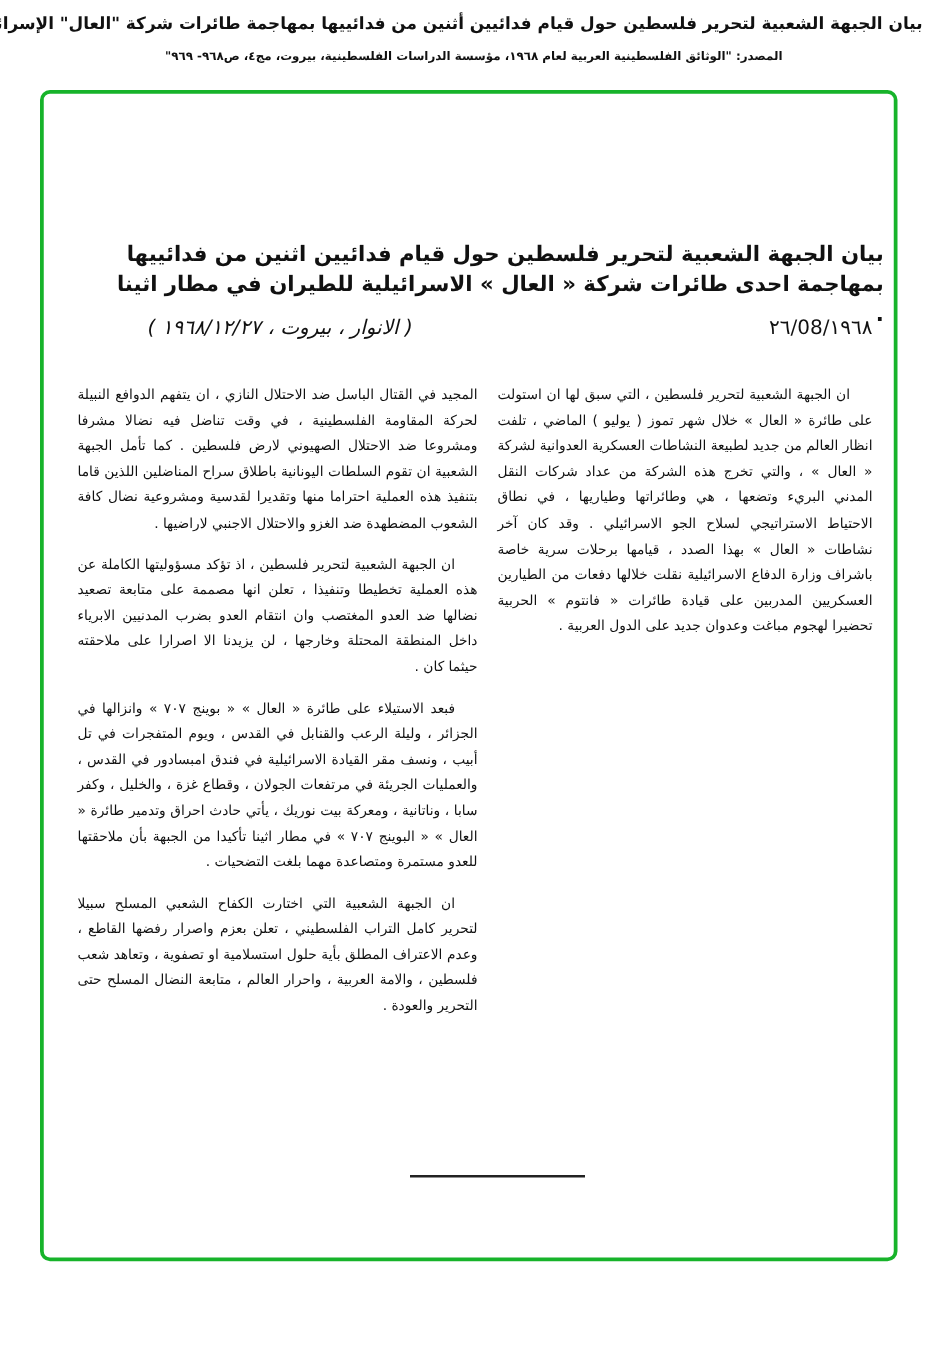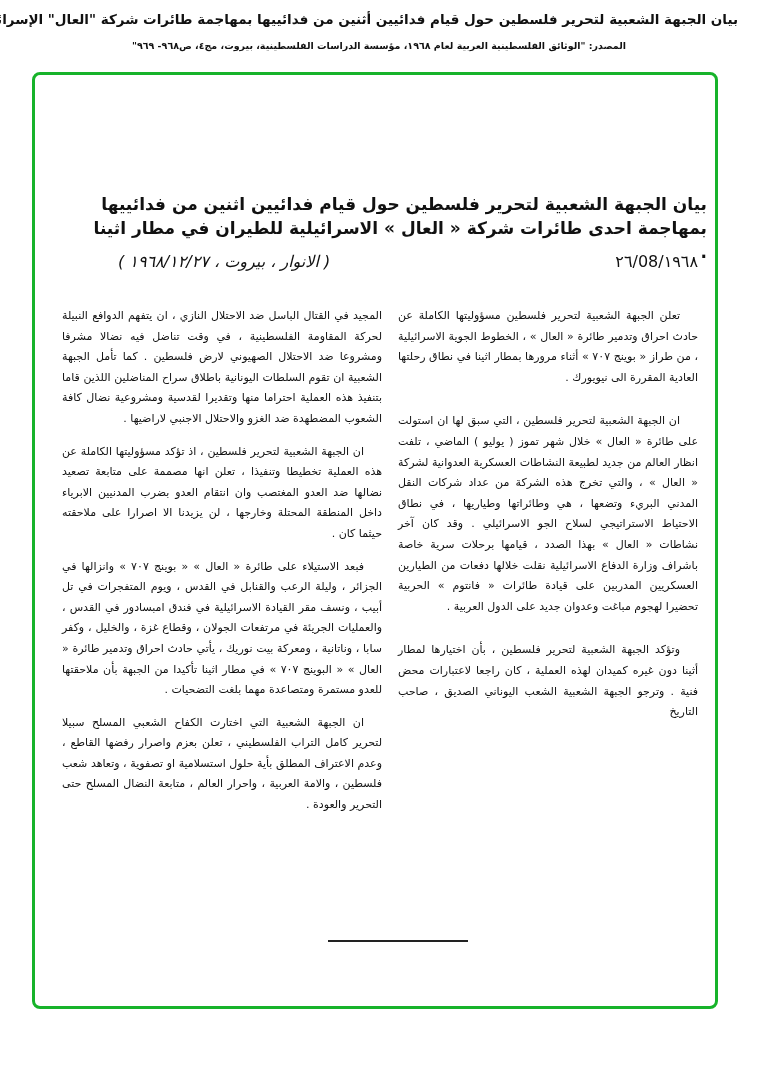--- a/index.html
+++ b/index.html
@@ -39,23 +39,21 @@
 </div>
 
 <div class="frame"></div>
 
 <div class="scan">
   <div class="scan-title">بيان الجبهة الشعبية لتحرير فلسطين حول قيام فدائيين اثنين من فدائييها بمهاجمة احدى طائرات شركة « العال » الاسرائيلية للطيران في مطار اثينا .</div>
   <div class="date-right">١٩٦٨/08/٢٦</div>
   <div class="date-left">( الانوار ، بيروت ، ١٩٦٨/١٢/٢٧ )</div>
 
   <div class="col col-right">
-    <p>تعلن الجبهة الشعبية لتحرير فلسطين مسؤوليتها الكاملة عن حادث احراق وتدمير طائرة « العال » ، الخطوط الجوية الاسرائيلية ، من طراز « بوينج ٧٠٧ » أثناء مرورها بمطار اثينا في نطاق رحلتها العادية المقررة الى نيويورك .</p>
     <p>ان الجبهة الشعبية لتحرير فلسطين ، التي سبق لها ان استولت على طائرة « العال » خلال شهر تموز ( يوليو ) الماضي ، تلفت انظار العالم من جديد لطبيعة النشاطات العسكرية العدوانية لشركة « العال » ، والتي تخرج هذه الشركة من عداد شركات النقل المدني البريء وتضعها ، هي وطائراتها وطياريها ، في نطاق الاحتياط الاستراتيجي لسلاح الجو الاسرائيلي . وقد كان آخر نشاطات « العال » بهذا الصدد ، قيامها برحلات سرية خاصة باشراف وزارة الدفاع الاسرائيلية نقلت خلالها دفعات من الطيارين العسكريين المدربين على قيادة طائرات « فانتوم » الحربية تحضيرا لهجوم مباغت وعدوان جديد على الدول العربية .</p>
-    <p>وتؤكد الجبهة الشعبية لتحرير فلسطين ، بأن اختيارها لمطار أثينا دون غيره كميدان لهذه العملية ، كان راجعا لاعتبارات محض فنية . وترجو الجبهة الشعبية الشعب اليوناني الصديق ، صاحب التاريخ</p>
   </div>
 
   <div class="col col-left">
     <p style="text-indent:0">المجيد في القتال الباسل ضد الاحتلال النازي ، ان يتفهم الدوافع النبيلة لحركة المقاومة الفلسطينية ، في وقت تناضل فيه نضالا مشرفا ومشروعا ضد الاحتلال الصهيوني لارض فلسطين . كما تأمل الجبهة الشعبية ان تقوم السلطات اليونانية باطلاق سراح المناضلين اللذين قاما بتنفيذ هذه العملية احتراما منها وتقديرا لقدسية ومشروعية نضال كافة الشعوب المضطهدة ضد الغزو والاحتلال الاجنبي لاراضيها .</p>
     <p class="gap">ان الجبهة الشعبية لتحرير فلسطين ، اذ تؤكد مسؤوليتها الكاملة عن هذه العملية تخطيطا وتنفيذا ، تعلن انها مصممة على متابعة تصعيد نضالها ضد العدو المغتصب وان انتقام العدو بضرب المدنيين الابرياء داخل المنطقة المحتلة وخارجها ، لن يزيدنا الا اصرارا على ملاحقته حيثما كان .</p>
     <p class="gap">فبعد الاستيلاء على طائرة « العال » « بوينج ٧٠٧ » وانزالها في الجزائر ، وليلة الرعب والقنابل في القدس ، ويوم المتفجرات في تل أبيب ، ونسف مقر القيادة الاسرائيلية في فندق امبسادور في القدس ، والعمليات الجريئة في مرتفعات الجولان ، وقطاع غزة ، والخليل ، وكفر سابا ، وناتانية ، ومعركة بيت نوريك ، يأتي حادث احراق وتدمير طائرة « العال » « البوينج ٧٠٧ » في مطار اثينا تأكيدا من الجبهة بأن ملاحقتها للعدو مستمرة ومتصاعدة مهما بلغت التضحيات .</p>
     <p class="gap">ان الجبهة الشعبية التي اختارت الكفاح الشعبي المسلح سبيلا لتحرير كامل التراب الفلسطيني ، تعلن بعزم واصرار رفضها القاطع ، وعدم الاعتراف المطلق بأية حلول استسلامية او تصفوية ، وتعاهد شعب فلسطين ، والامة العربية ، واحرار العالم ، متابعة النضال المسلح حتى التحرير والعودة .</p>
   </div>
 
   <div class="sep"></div>

